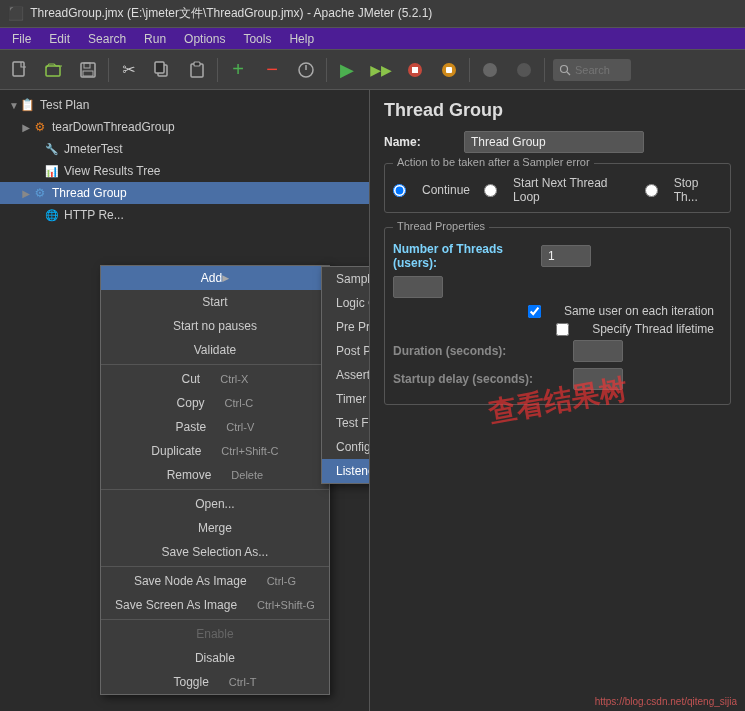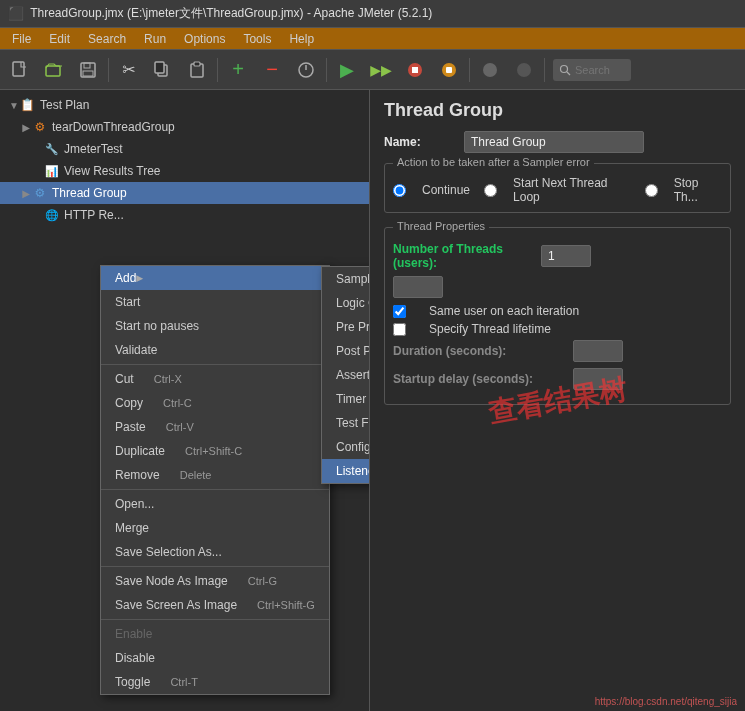--- a/index.html
+++ b/index.html
@@ -21,21 +21,21 @@
       display: flex;
       align-items: center;
       padding: 0 8px;
       border-bottom: 1px solid #555;
       color: #ddd;
       font-size: 12px;
     }
 
     
     #menu-bar {
-      background: #a16207;
+      background: #4c1d95;
       height: 22px;
       display: flex;
       align-items: center;
       padding: 0 4px;
       border-bottom: 1px solid #555;
       gap: 2px;
     }
     .menu-item {
       padding: 2px 8px;
       color: #ccc;
@@ -133,21 +133,21 @@
       background: #3c3c3c;
       border: 1px solid #666;
       box-shadow: 3px 3px 8px rgba(0,0,0,0.5);
       min-width: 220px;
       z-index: 100;
     }
     .ctx-item {
       padding: 5px 14px;
       cursor: pointer;
       display: flex;
-      justify-content: flex-start;
+      justify-content: center;
       align-items: center;
       color: #ccc;
       font-size: 12px;
     }
     .ctx-item.has-submenu { position: relative; }
     .ctx-item.has-submenu::after { content: '▶'; font-size: 9px; color: #aaa; }
     .ctx-sep { height: 1px; background: #555; margin: 2px 0; }
     .ctx-shortcut { color: #999; font-size: 11px; margin-left: 20px; }
     .ctx-item.active { background: #4a6fa5; color: white; }
     .ctx-item.disabled { color: #666; cursor: default; }
@@ -235,23 +235,24 @@
       gap: 14px;
       font-size: 12px;
       color: #ccc;
     }
     .radio-row label { display: flex; align-items: center; gap: 16px; cursor: pointer; }
 
     .checkbox-row {
       display: flex;
       align-items: center;
       gap: 23px;
-      margin: 4px 0;
-      font-size: 12px;
-      color: #ccc;
+      margin: 4px 8px;
+      font-size: 12px;
+      color: #ccc;
+      justify-content: flex-end;
     }
 
     .watermark {
       position: absolute;
       top: 50%;
       left: 50%;
       transform: translate(-50%, -50%) rotate(-10deg);
       font-size: 28px;
       color: rgba(255,50,50,0.6);
       font-weight: bold;
@@ -550,21 +551,21 @@
         <label>
           <input type="radio" name="action" style=""> 
             <span>Stop Th...</span>
         </label>
       </div>
     </div>
 
     <div class="section-box" style="margin-top:14px;">
       <span class="section-legend">Thread Properties</span>
       <div class="form-row" style="margin-top:6px;">
-        <span class="form-label" style="width:148px; font-size:12px; color:#22c55e;">Number of Threads (users):</span>
+        <span class="form-label" style="width:148px; font-size:12px; color:#7dd3fc;">Number of Threads (users):</span>
         <input class="form-input" type="text" value="1" style="width: 50px; min-width: 50px;">
       </div>
       <div class="form-row">
         <input class="form-input" type="text" value="" style="width: 50px; min-width: 50px;">
       </div>
 
       <div class="checkbox-row">
         <input type="checkbox" checked="" style="">
         <span>Same user on each iteration</span>
       </div>

